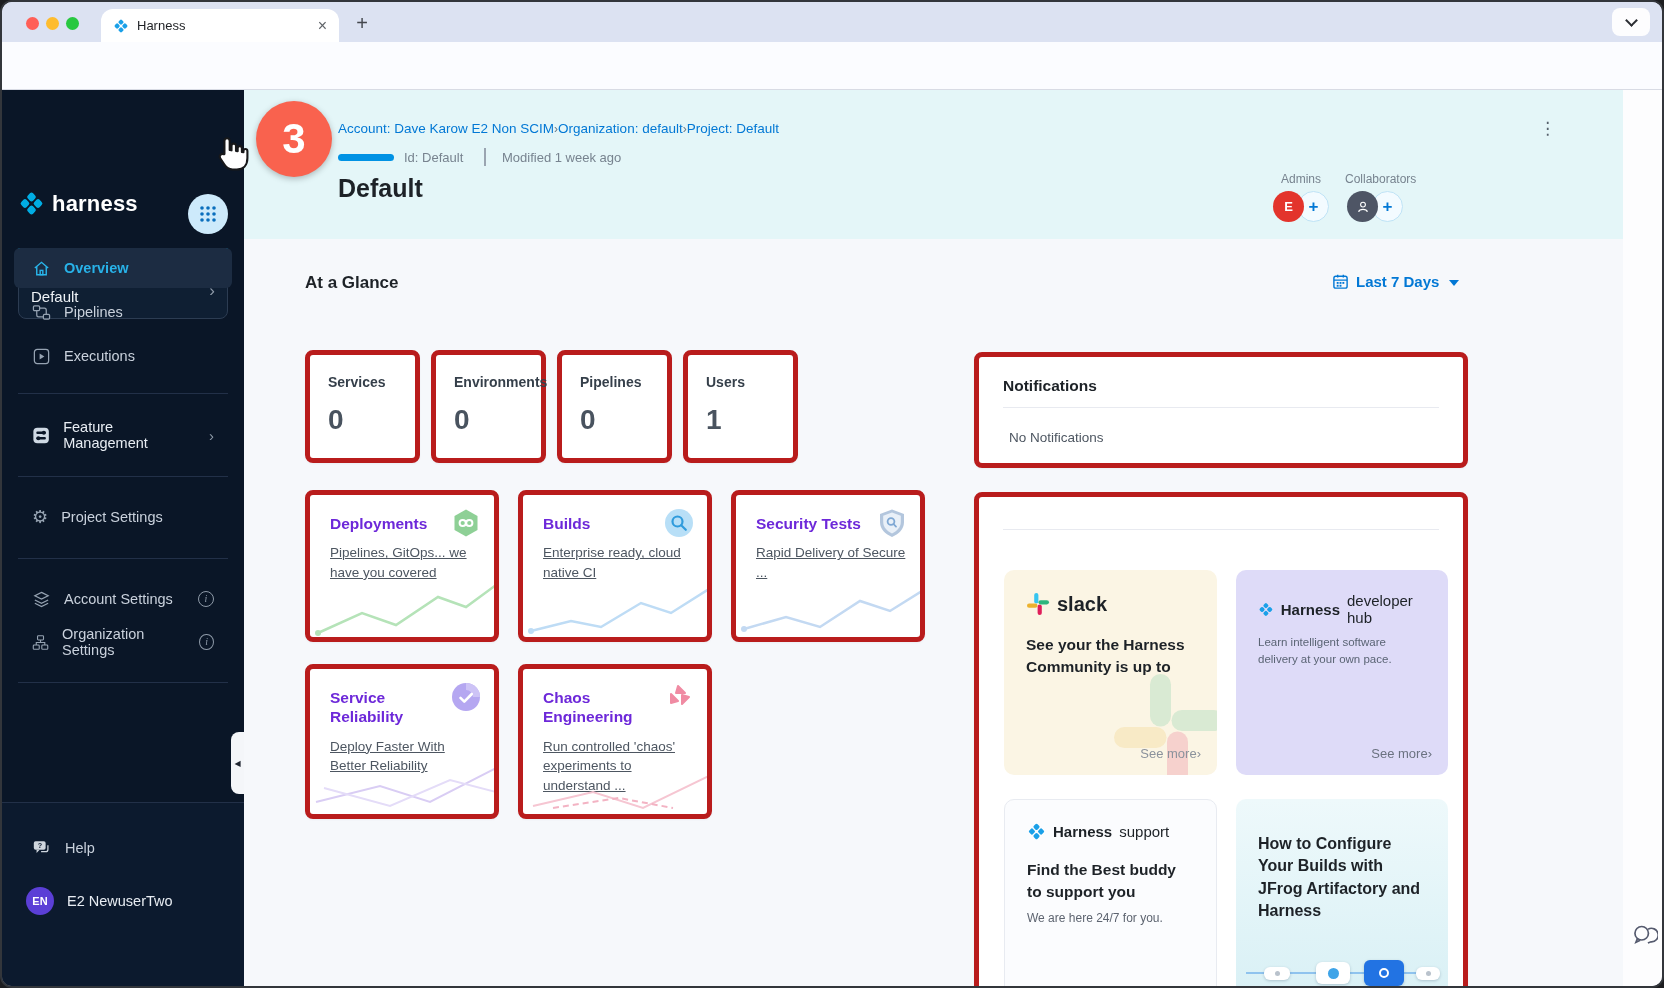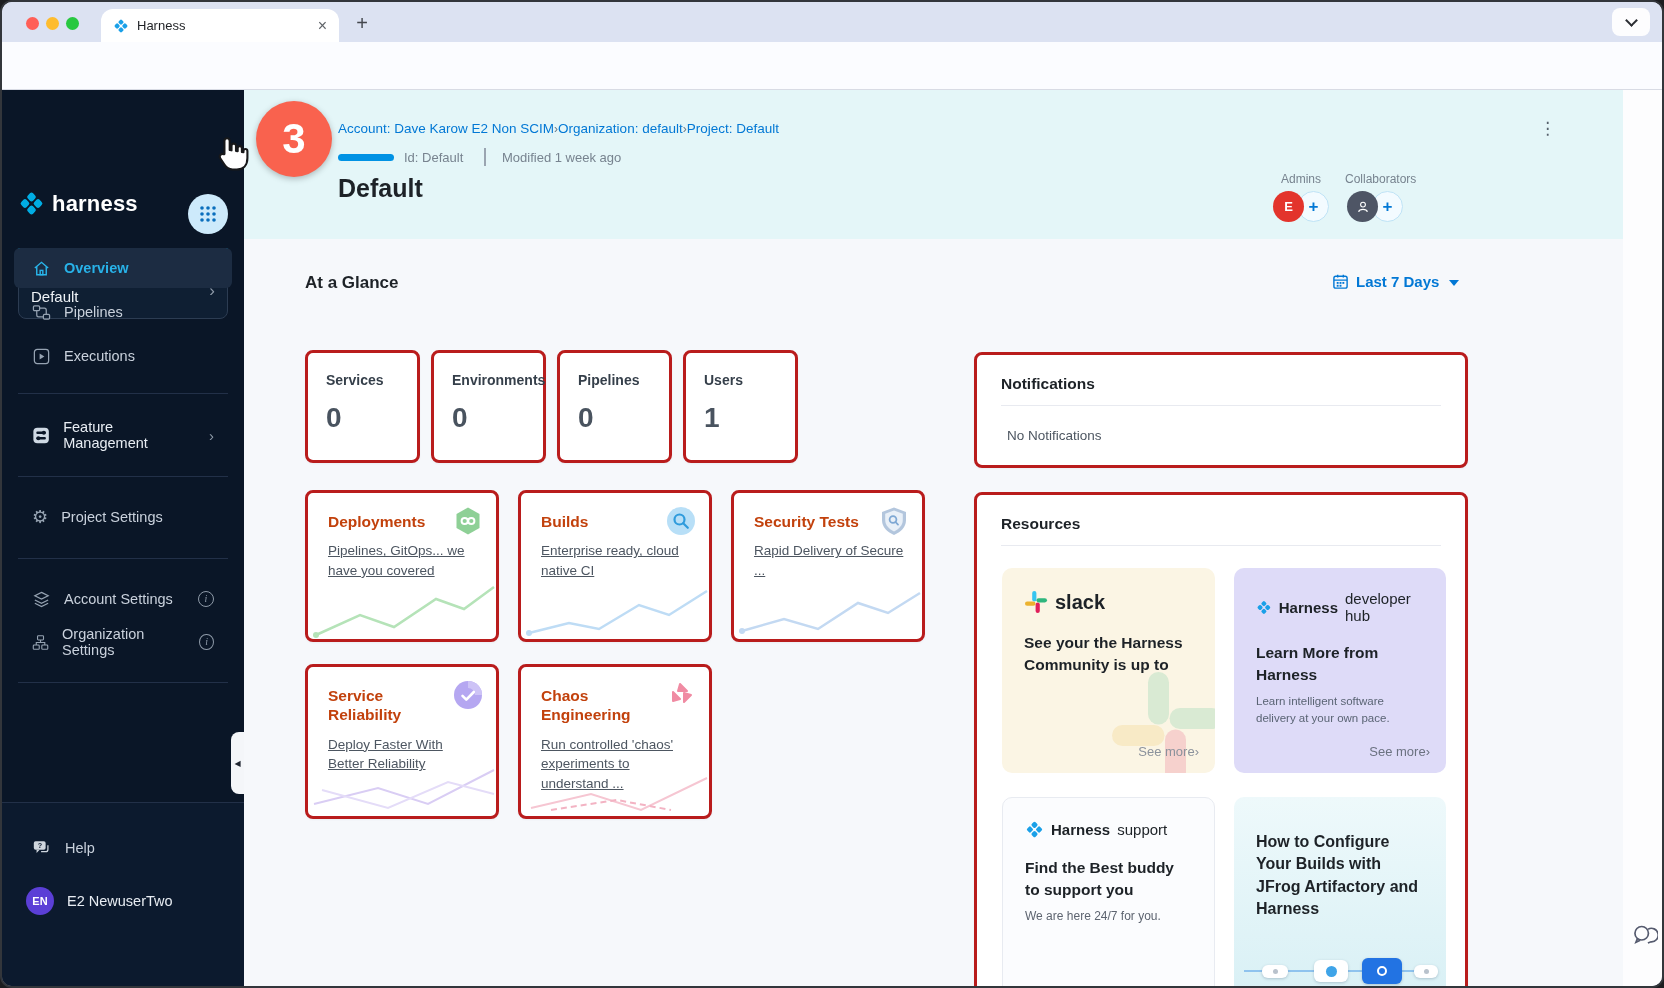--- a/index.html
+++ b/index.html
@@ -78,27 +78,27 @@
   .av-plus{background:#f3fbff;border:1.5px solid #bfe3f6;color:#0278d5;font-size:17px;font-weight:bold;}
   .av-e{background:#e3342c;color:#fff;font-size:13px;font-weight:bold;z-index:2;}
   .av-person{background:#4e5565;z-index:2;}
 
   .glance-title{position:absolute;left:61px;top:183px;font-size:17px;font-weight:bold;color:#1d2227;}
   .date-picker{position:absolute;left:1088px;top:183px;display:flex;align-items:center;gap:7px;color:#0278d5;
     font-size:15px;font-weight:bold;}
   .caret{width:0;height:0;border-left:5px solid transparent;border-right:5px solid transparent;
     border-top:6px solid #0278d5;margin-left:3px;margin-top:2px;}
 
-  .card{background:#fff;border:3px solid #b91c1c;border-radius:8px;box-shadow:0 1px 2px rgba(40,60,90,.05);}
+  .card{background:#fff;border:5px solid #b91c1c;border-radius:8px;box-shadow:0 1px 2px rgba(40,60,90,.05);}
   .stat-card{position:absolute;top:260px;width:115px;height:113px;padding:19px 18px;}
   .stat-label{font-size:14px;font-weight:bold;color:#353f4a;}
   .stat-value{font-size:28px;font-weight:bold;color:#49535f;margin-top:14px;}
 
   .mod-card{position:absolute;width:194px;padding:19px 20px;overflow:hidden;}
-  .mod-title{font-size:15.5px;font-weight:bold;color:#c2410c;line-height:1.25;width:125px;}
+  .mod-title{font-size:15.5px;font-weight:bold;color:#6d28d9;line-height:1.25;width:125px;}
   .mod-desc{font-size:13.5px;color:#4d5661;line-height:1.45;margin-top:10px;width:150px;text-decoration:underline;}
   .mod-icon{position:absolute;right:13px;top:13px;}
   .squiggle{position:absolute;left:0;bottom:0;}
 
   .panel-title{font-size:15.5px;font-weight:bold;color:#1d2227;}
   .panel-hr{height:1px;background:#e8eaf0;margin-top:12px;}
   .res-card{position:absolute;border-radius:10px;padding:22px 22px;overflow:hidden;}
   .res-brand{display:flex;align-items:center;gap:7px;font-size:15px;color:#1d2227;}
   .res-head{font-size:15.5px;font-weight:bold;color:#1d2227;line-height:1.4;margin-top:18px;}
   .res-body{font-size:11.5px;color:#5a6474;line-height:1.45;margin-top:8px;}
@@ -436,21 +436,20 @@
         </svg>
     </div>
 
     <div class="card abs" style="left:730px;top:262px;width:494px;height:116px;padding:20px 24px;">
       <div class="panel-title">Notifications</div>
       <div class="panel-hr"></div>
       <div style="font-size:13.5px;color:#4d5661;margin-top:22px;padding-left:6px;">No Notifications</div>
     </div>
 
     <div class="card abs" style="left:730px;top:402px;width:494px;height:540px;padding:20px 24px;">
-      <div class="panel-title">Resources</div>
       <div class="panel-hr"></div>
 
       <div class="res-card" style="left:25px;top:73px;width:213px;height:205px;background:#fbf5e4;">
         <div class="res-brand">
           <svg width="24" height="24" viewBox="0 0 24 24">
               <rect x="8.2" y="1" width="4.2" height="10.5" rx="2.1" fill="#36C5F0"></rect>
               <rect x="11.6" y="12.5" width="4.2" height="10.5" rx="2.1" fill="#E01E5A"></rect>
               <rect x="1" y="11.6" width="10.5" height="4.2" rx="2.1" fill="#ECB22E"></rect>
               <rect x="12.5" y="8.2" width="10.5" height="4.2" rx="2.1" fill="#2EB67D"></rect>
             </svg>
@@ -472,21 +471,20 @@
               <g transform="rotate(45 12 12)" fill="#1aa0e8">
                 <rect x="4.6" y="4.6" width="6.6" height="6.6" rx="2"></rect>
                 <rect x="12.8" y="4.6" width="6.6" height="6.6" rx="2"></rect>
                 <rect x="4.6" y="12.8" width="6.6" height="6.6" rx="2"></rect>
                 <rect x="12.8" y="12.8" width="6.6" height="6.6" rx="2"></rect>
               </g>
             </svg>
           <span style="font-weight:bold;">Harness</span>
           <span>developer hub</span>
         </div>
-        <div class="res-head">Learn More from Harness</div>
         <div class="res-body">Learn intelligent software delivery at your own pace.</div>
         <span class="see-more" style="color:#6b7280;"><span>See more</span><span>›</span></span>
       </div>
 
       <div class="res-card" style="left:25px;top:302px;width:213px;height:205px;background:#fbfcfe;border:1px solid #e8ebf1;">
         <div class="res-brand">
           <svg width="19" height="19" viewBox="0 0 24 24">
               <g transform="rotate(45 12 12)" fill="#1aa0e8">
                 <rect x="4.6" y="4.6" width="6.6" height="6.6" rx="2"></rect>
                 <rect x="12.8" y="4.6" width="6.6" height="6.6" rx="2"></rect>

